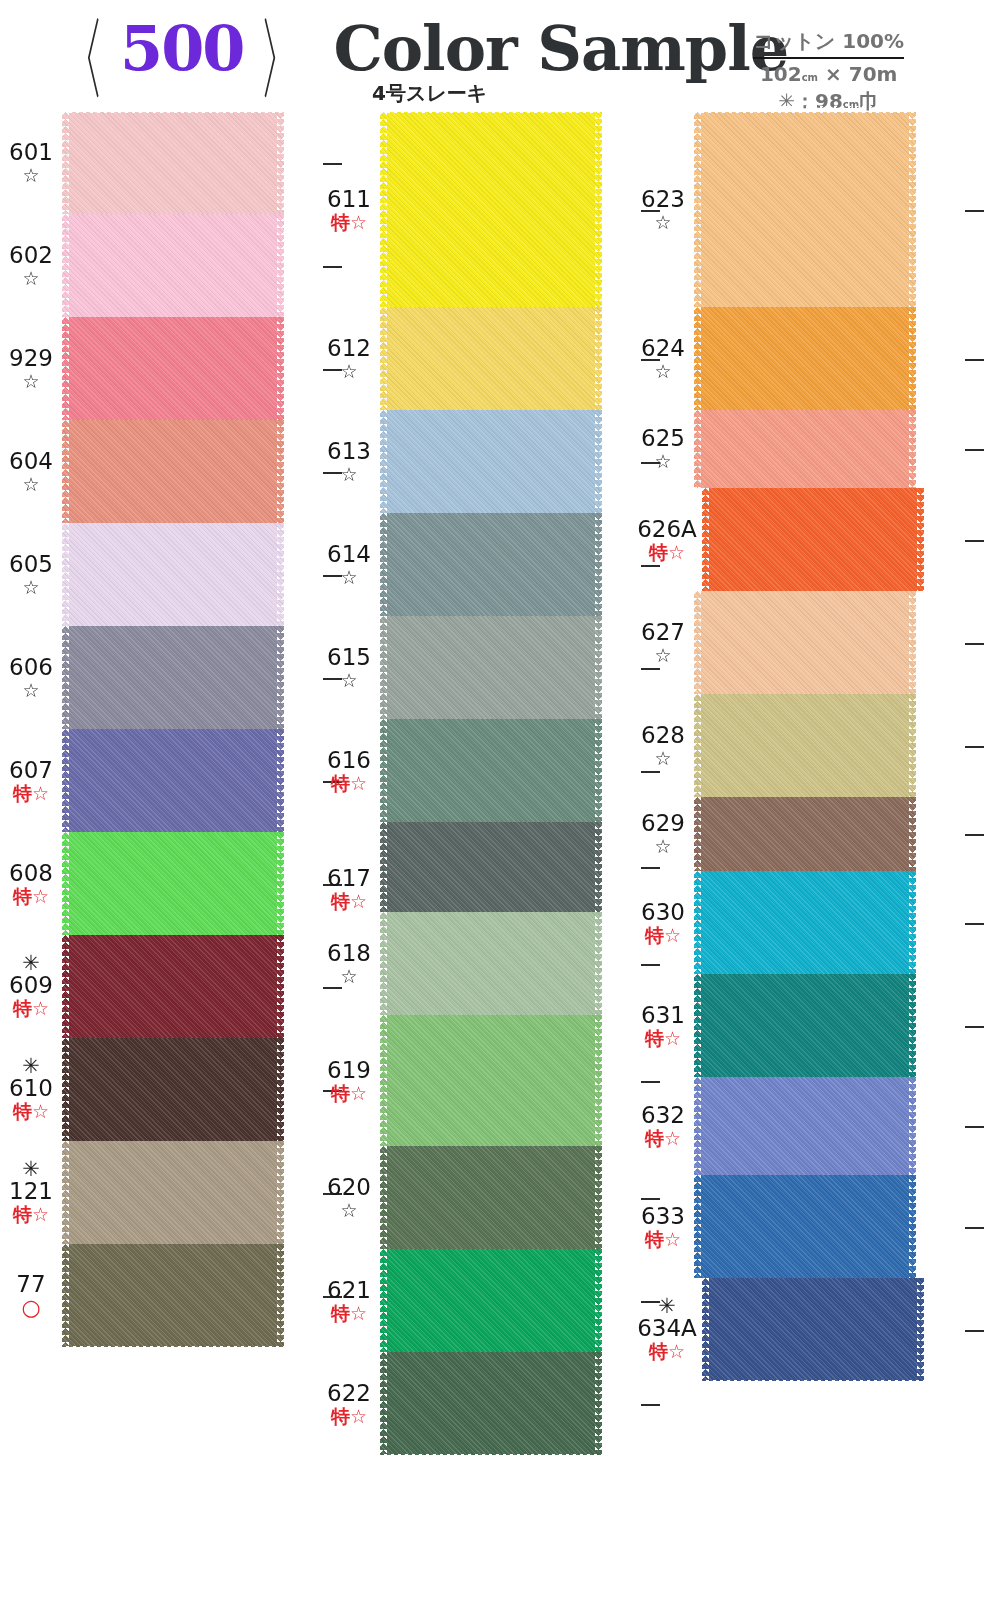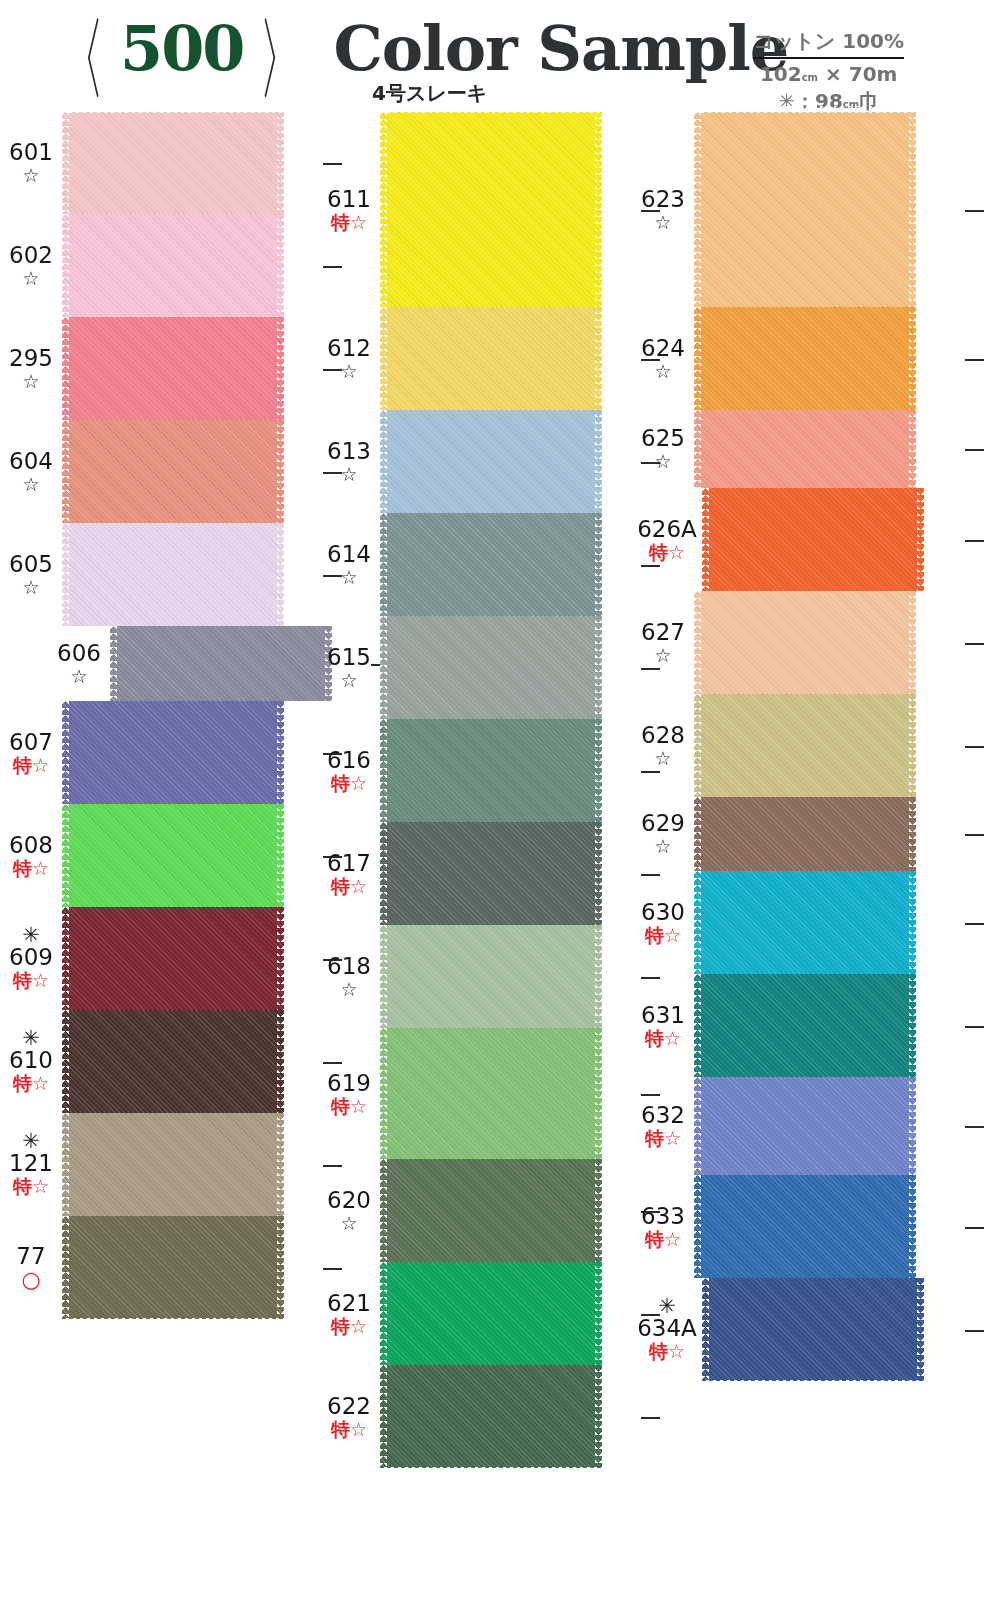--- a/index.html
+++ b/index.html
@@ -39,21 +39,21 @@
     transform: scaleX(0.62) scaleY(1.25);
     transform-origin: top center;
     display: inline-block;
   }
   .num500 {
     font-family: "DejaVu Serif", serif;
     font-weight: 700;
     font-size: 62px;
     line-height: 66px;
     letter-spacing: -2px;
-    color: #14532d;
+    color: #6d28d9;
     padding: 0 2px;
     font-style: normal;
   }
   .title-main {
     font-family: "DejaVu Serif", serif;
     font-weight: 700;
     font-size: 62px;
     line-height: 66px;
     color: #2f3234;
     margin-left: 16px;
@@ -281,21 +281,21 @@
       <div class="swatch-cell">
         <div class="swatch" title="602" style="background: rgb(249, 195, 216);">
           <div class="pink-edge left"></div>
           <div class="pink-edge right"></div>
         </div>
         <div class="tick" style="right: -22px;"></div>
       </div>
     </div>
     <div class="swatch-row" style="height: 103px;">
       <div class="label-cell">
-        <span class="code">295</span>
+        <span class="code">929</span>
         <span class="mark plain">☆</span>
       </div>
       <div class="swatch-cell">
         <div class="swatch" title="603" style="background: rgb(242, 128, 143);">
           <div class="pink-edge left"></div>
           <div class="pink-edge right"></div>
         </div>
         <div class="tick" style="right: -22px;"></div>
       </div>
     </div>
@@ -318,21 +318,21 @@
         <span class="mark plain">☆</span>
       </div>
       <div class="swatch-cell">
         <div class="swatch" title="605" style="background: rgb(231, 214, 236);">
           <div class="pink-edge left"></div>
           <div class="pink-edge right"></div>
         </div>
         <div class="tick" style="right: -22px;"></div>
       </div>
     </div>
-    <div class="swatch-row" style="height: 75px; padding-left: 48px;">
+    <div class="swatch-row" style="height: 103px;">
       <div class="label-cell">
         <span class="code">606</span>
         <span class="mark plain">☆</span>
       </div>
       <div class="swatch-cell">
         <div class="swatch" title="606" style="background: rgb(139, 139, 158);">
           <div class="pink-edge left"></div>
           <div class="pink-edge right"></div>
         </div>
         <div class="tick" style="right: -22px;"></div>
@@ -494,21 +494,21 @@
         <span class="mark toku">特☆</span>
       </div>
       <div class="swatch-cell">
         <div class="swatch" title="616" style="background: rgb(105, 140, 125);">
           <div class="pink-edge left"></div>
           <div class="pink-edge right"></div>
         </div>
         <div class="tick" style="right: -22px;"></div>
       </div>
     </div>
-    <div class="swatch-row" style="height: 103px;">
+    <div class="swatch-row" style="height: 90px; align-items: flex-end;">
       <div class="label-cell">
         <span class="code">617</span>
         <span class="mark toku">特☆</span>
       </div>
       <div class="swatch-cell">
         <div class="swatch" title="617" style="background: rgb(90, 102, 100);">
           <div class="pink-edge left"></div>
           <div class="pink-edge right"></div>
         </div>
         <div class="tick" style="right: -22px;"></div>

